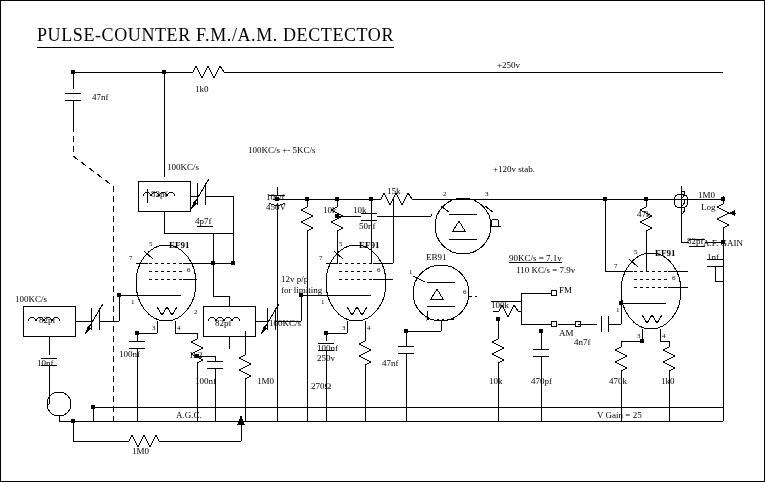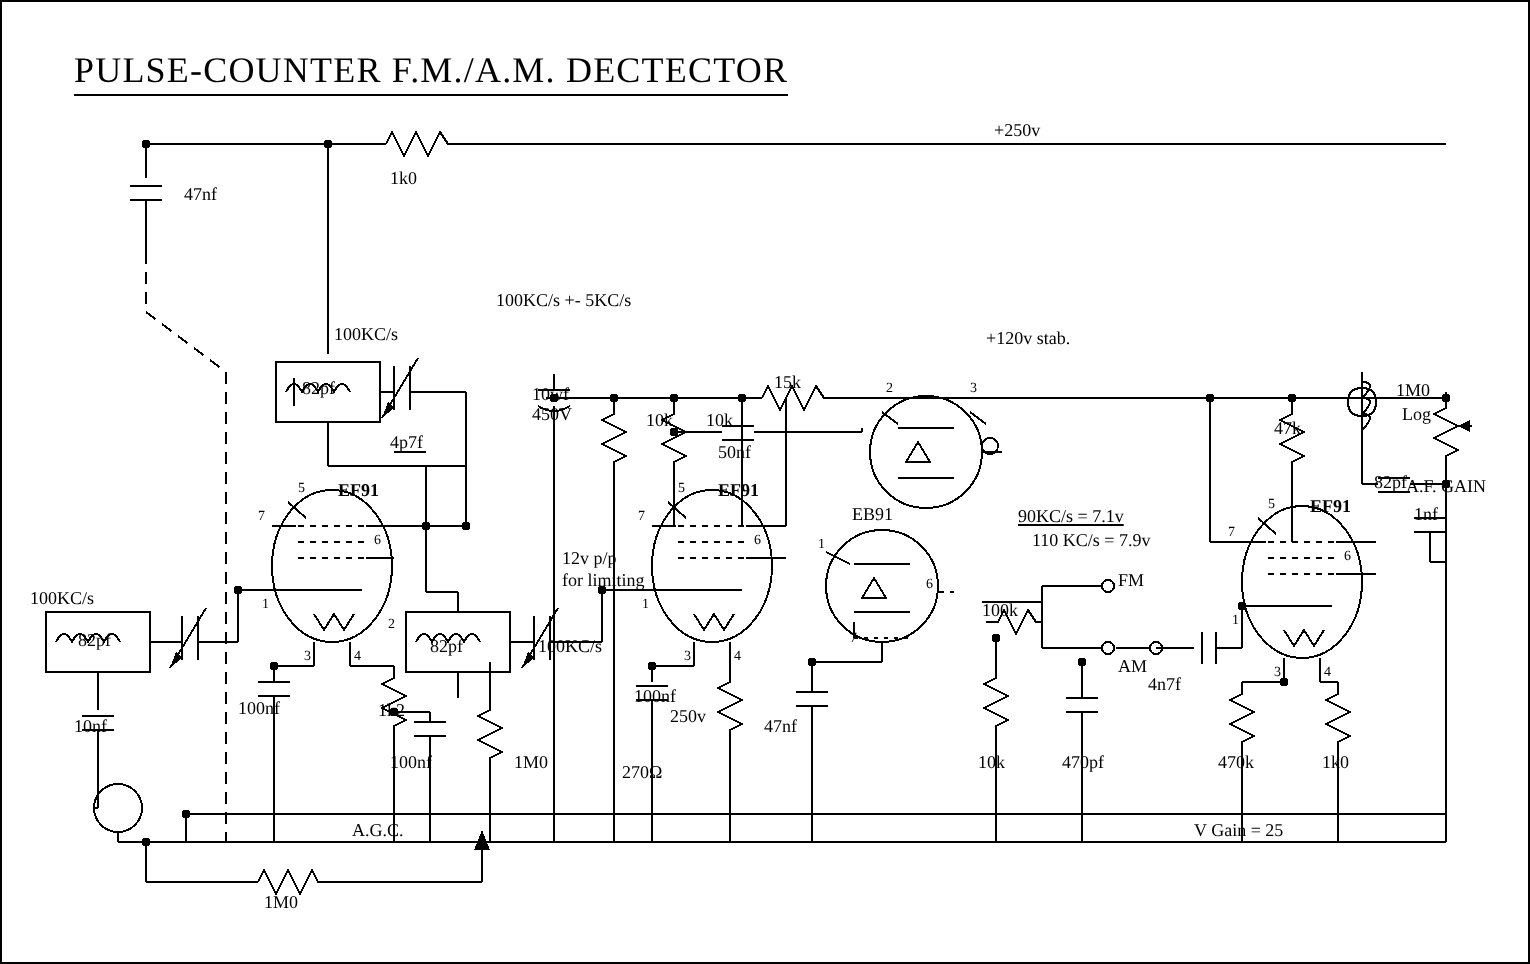--- a/index.html
+++ b/index.html
@@ -370,21 +370,21 @@
   <div class="lbl" style="left:194px;top:376px;">100nf</div>
   <div class="lbl" style="left:256px;top:376px;">1M0</div>
 
   <div class="lbl" style="left:214px;top:318px;">82pf</div>
   <div class="lbl" style="left:268px;top:318px;">100KC/s</div>
 
   <div class="lbl" style="left:280px;top:274px;text-align:right;">12v p/p</div>
   <div class="lbl" style="left:280px;top:285px;">for limiting</div>
 
   <div class="lbl" style="left:316px;top:343px;">100nf</div>
-  <div class="lbl" style="left:316px;top:353px;margin-left:18px;">250v</div>
+  <div class="lbl" style="left:316px;top:353px;">250v</div>
   <div class="lbl" style="left:310px;top:381px;">270Ω</div>
   <div class="lbl" style="left:381px;top:358px;">47nf</div>
   <div class="lbl" style="left:488px;top:376px;">10k</div>
   <div class="lbl" style="left:530px;top:376px;">470pf</div>
   <div class="lbl" style="left:490px;top:300px;">100k</div>
 
   <div class="lbl" style="left:508px;top:253px;text-decoration:underline;">90KC/s = 7.1v</div>
   <div class="lbl" style="left:505px;top:265px;margin-left:10px;">110 KC/s = 7.9v</div>
 
   <div class="lbl" style="left:558px;top:285px;">FM</div>

